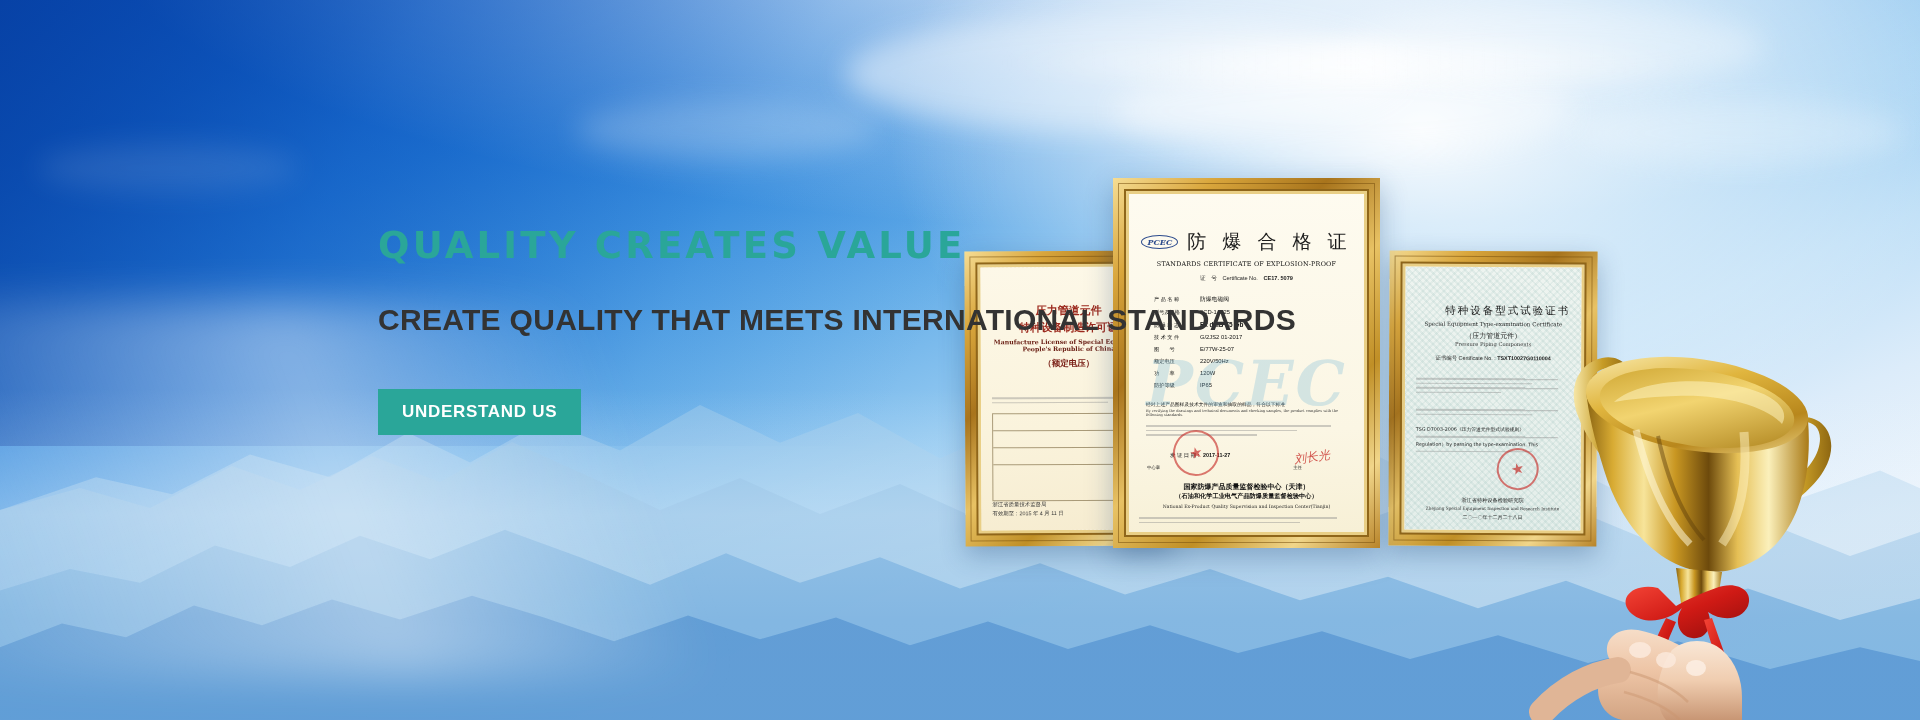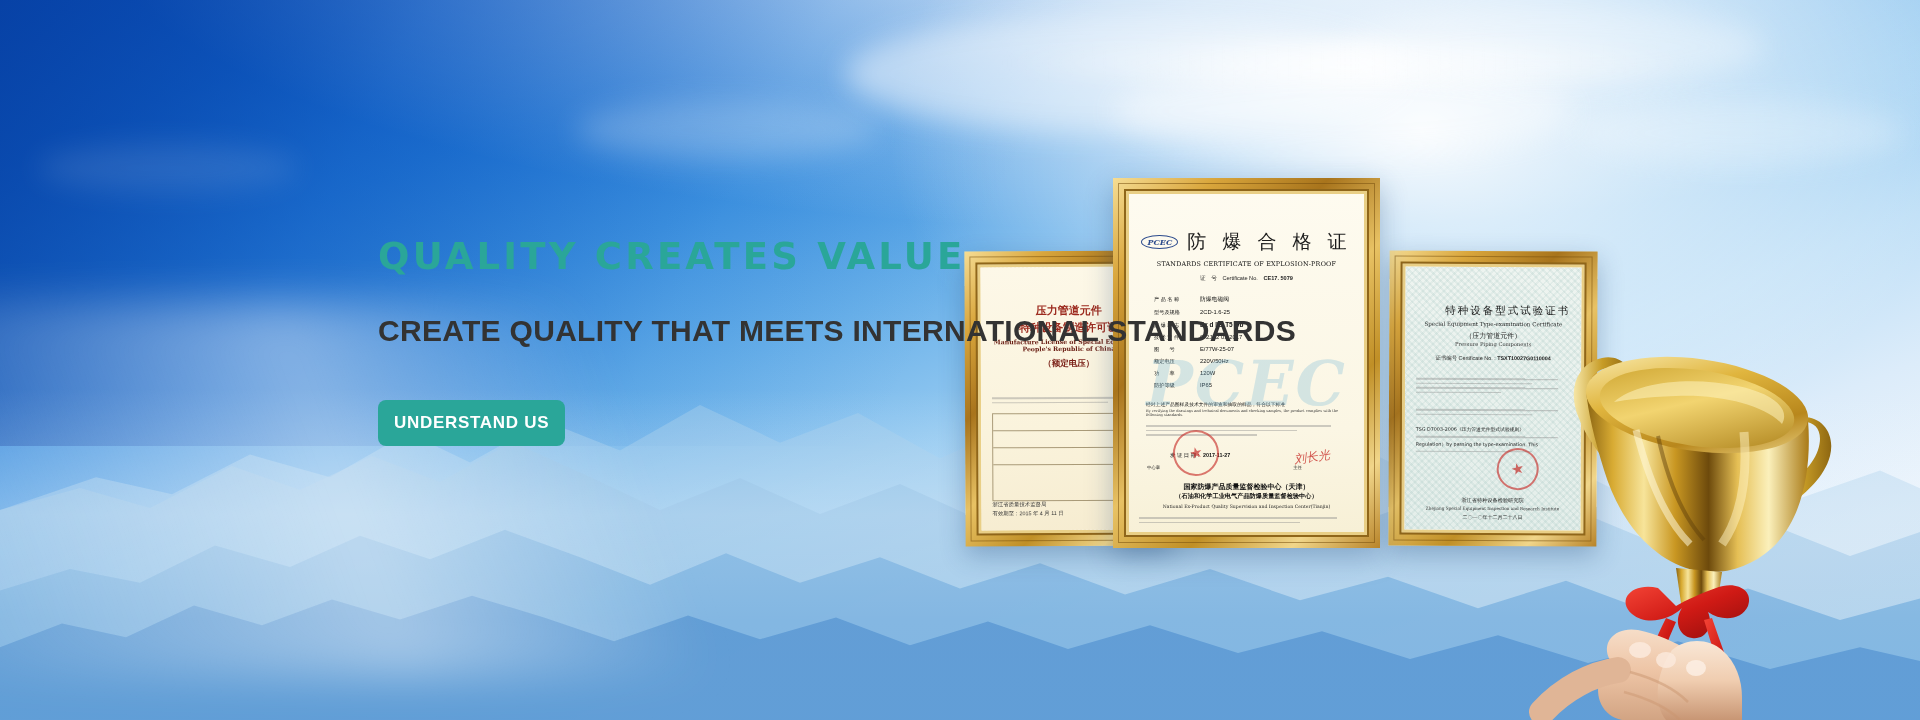--- a/index.html
+++ b/index.html
@@ -73,21 +73,21 @@
   }
   .light-ray {
     position:absolute; left:-4%; bottom:6%;
     width:46%; height:52%;
     background:linear-gradient(70deg, rgba(255,255,255,0) 0%, rgba(255,255,255,.42) 48%, rgba(255,255,255,0) 78%);
     filter:blur(22px); pointer-events:none;
   }
 
   
   .content {
-    position:absolute; left:378px; top:235px;
+    position:absolute; left:378px; top:224px;
     width:1080px; z-index:40;
   }
   .eyebrow {
     font-size:37px; font-weight:bold; letter-spacing:3.2px;
     color:#2aa699; white-space:nowrap;
     font-family:"DejaVu Sans", sans-serif;
   }
   .headline {
     margin-top:36px;
     font-size:30px; font-weight:bold; letter-spacing:.3px;
@@ -97,21 +97,21 @@
   .subcopy {
     margin-top:22px;
     font-size:25.5px; line-height:1.42; letter-spacing:.2px;
     color:#4a4a4a; white-space:nowrap;
     font-family:"Liberation Sans", sans-serif;
   }
   .cta {
     display:inline-block; margin-top:30px;
     background:#2aa699; color:#ffffff;
     font-size:17px; font-weight:bold; letter-spacing:.7px;
-    padding:13px 16px; border:none; border-radius:8px;
+    padding:13px 24px; border:none; border-radius:0;
     cursor:pointer; font-family:"Liberation Sans", sans-serif;
   }
 
   
   .certs { position:absolute; left:0; top:0; width:100%; height:100%; z-index:20; }
 
   .frame {
     position:absolute;
     background:
       linear-gradient(135deg,#f6dd94 0%,#d9a63c 16%,#a8741c 34%,#e8c264 52%,#c08f26 70%,#f1d68a 86%,#b8842a 100%);

